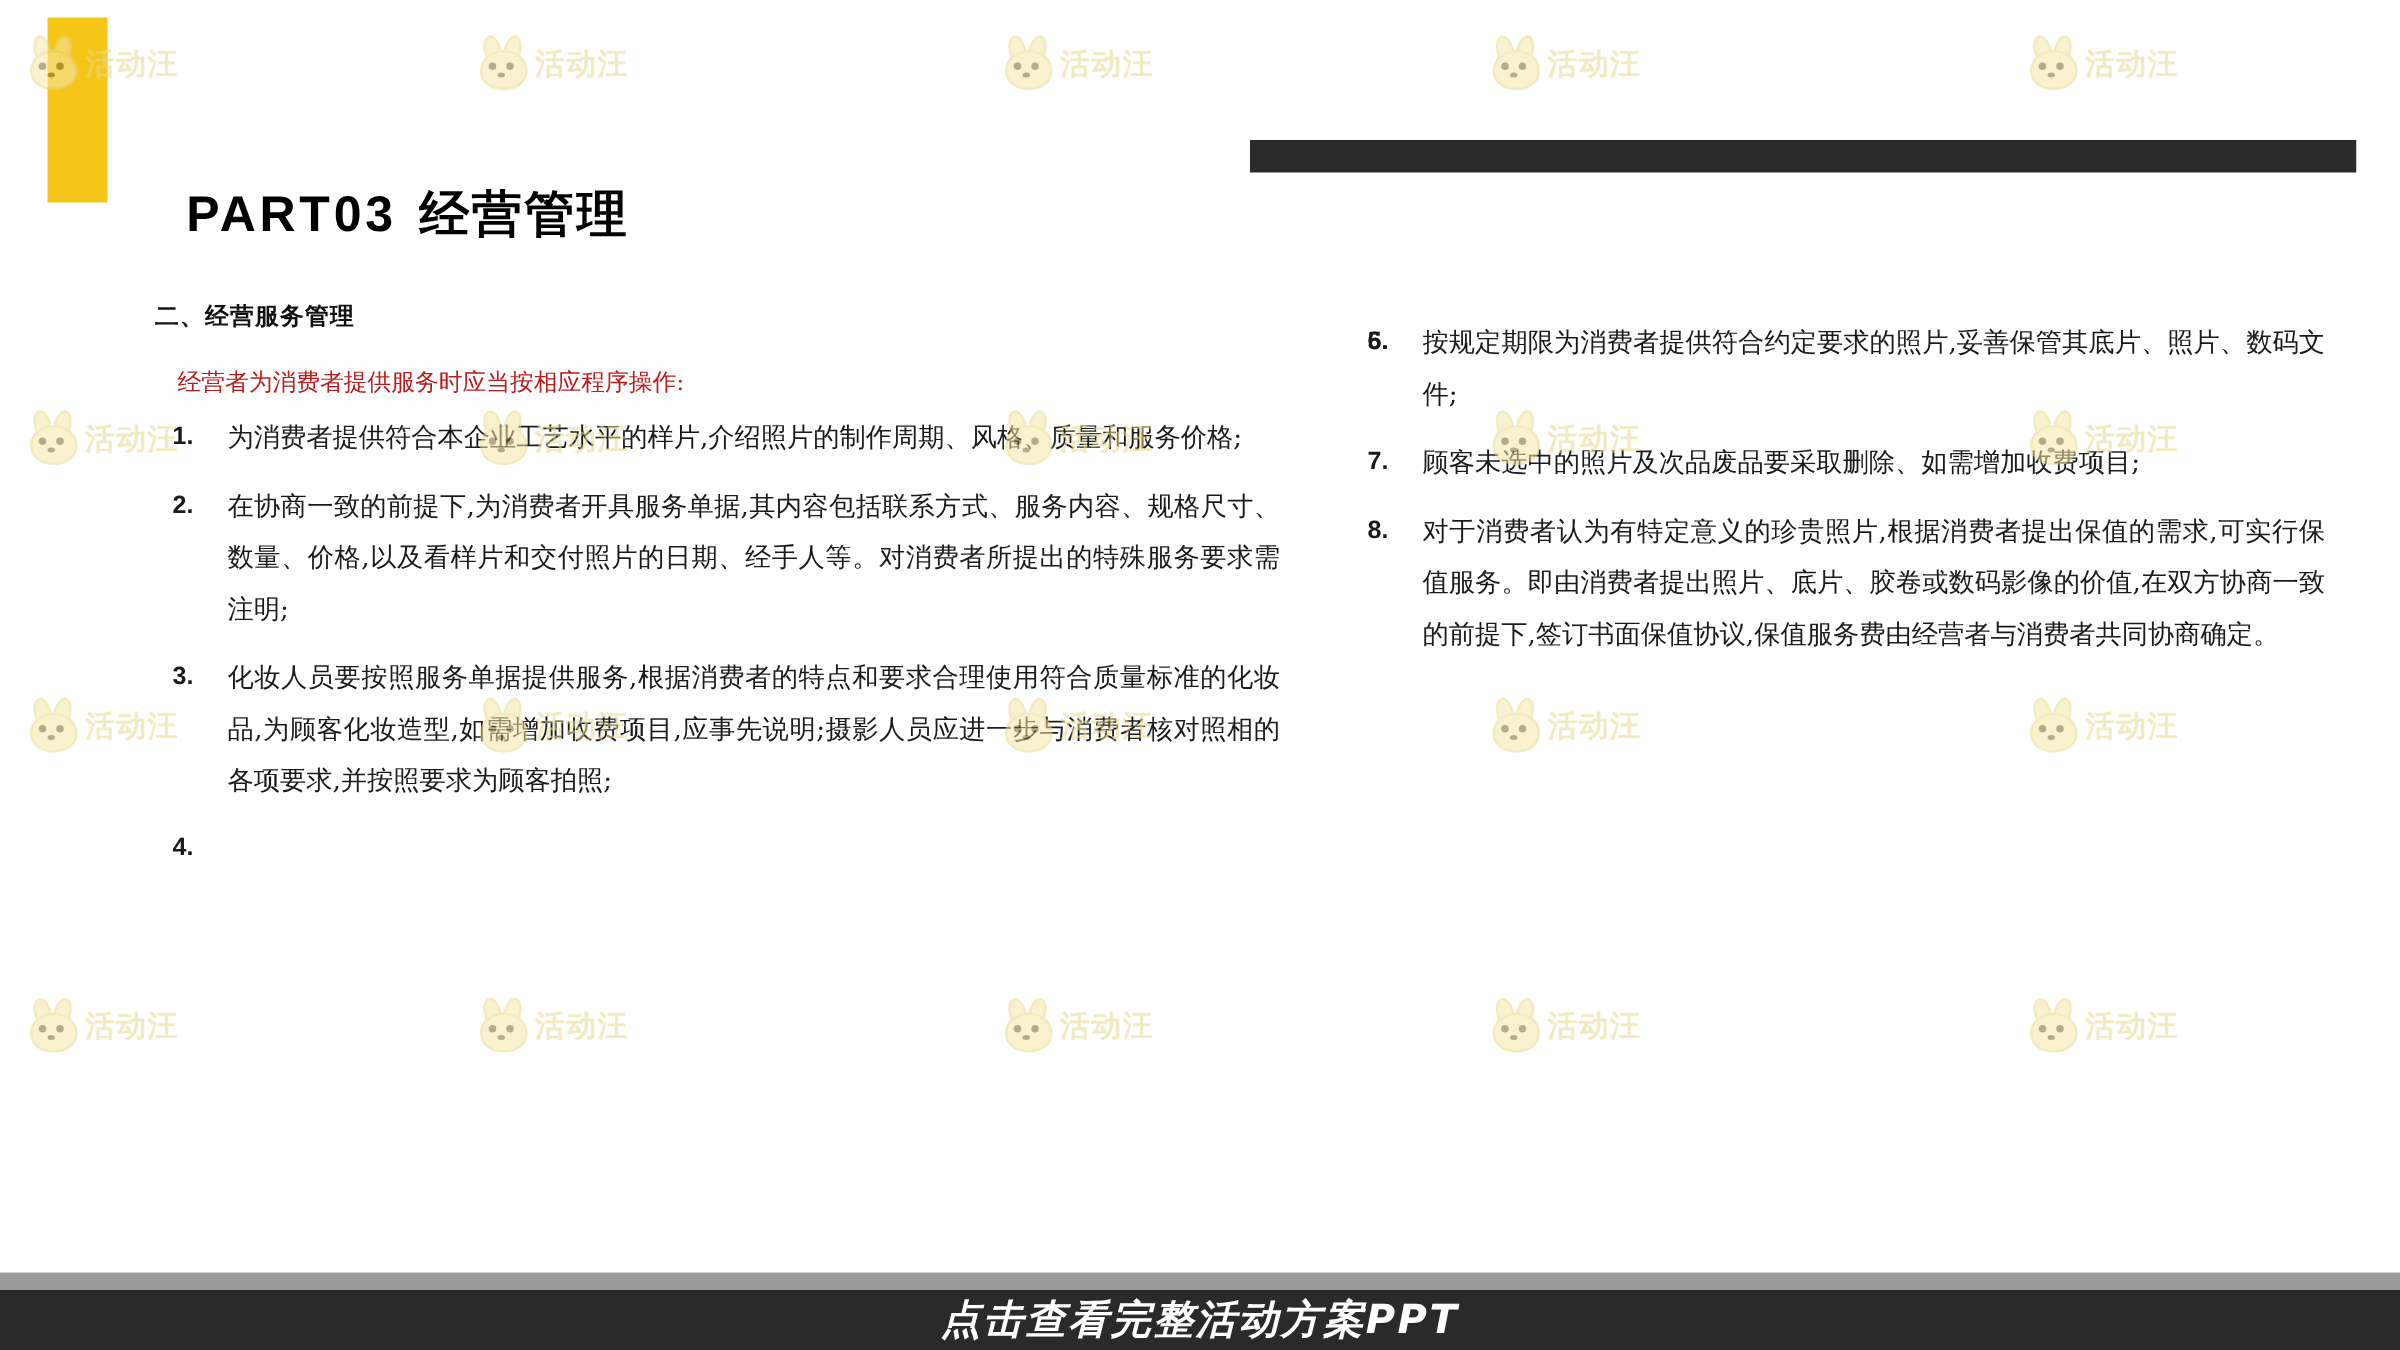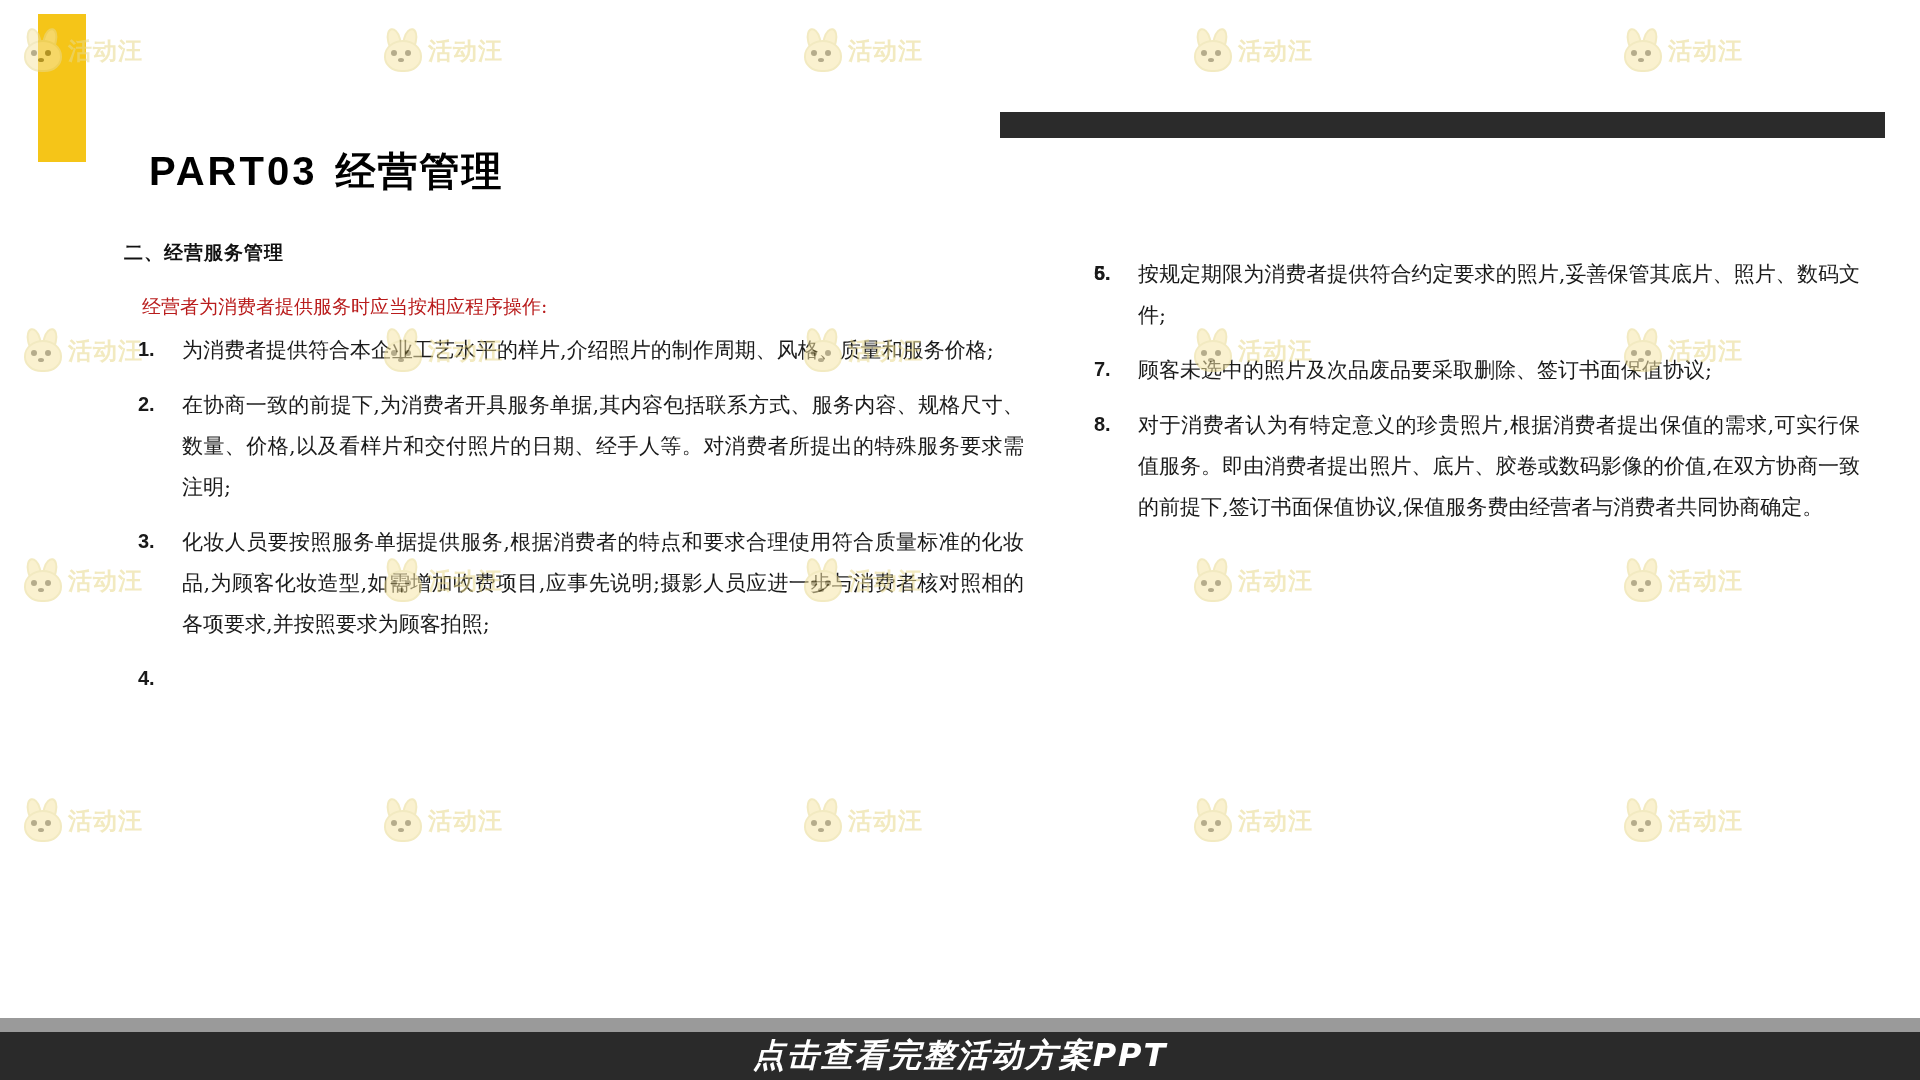--- a/index.html
+++ b/index.html
@@ -242,21 +242,21 @@
       <ol class="items">
         <li>
           <span class="num">5.</span>
         </li>
         <li>
           <span class="num">6.</span>
           <span>按规定期限为消费者提供符合约定要求的照片,妥善保管其底片、照片、数码文件;</span>
         </li>
         <li>
           <span class="num">7.</span>
-          <span>顾客未选中的照片及次品废品要采取删除、签订书面保值协议;</span>
+          <span>顾客未选中的照片及次品废品要采取删除、如需增加收费项目;</span>
         </li>
         <li>
           <span class="num">8.</span>
           <span>对于消费者认为有特定意义的珍贵照片,根据消费者提出保值的需求,可实行保值服务。即由消费者提出照片、底片、胶卷或数码影像的价值,在双方协商一致的前提下,签订书面保值协议,保值服务费由经营者与消费者共同协商确定。</span>
         </li>
       </ol>
     </div>
 
   </div>
 

